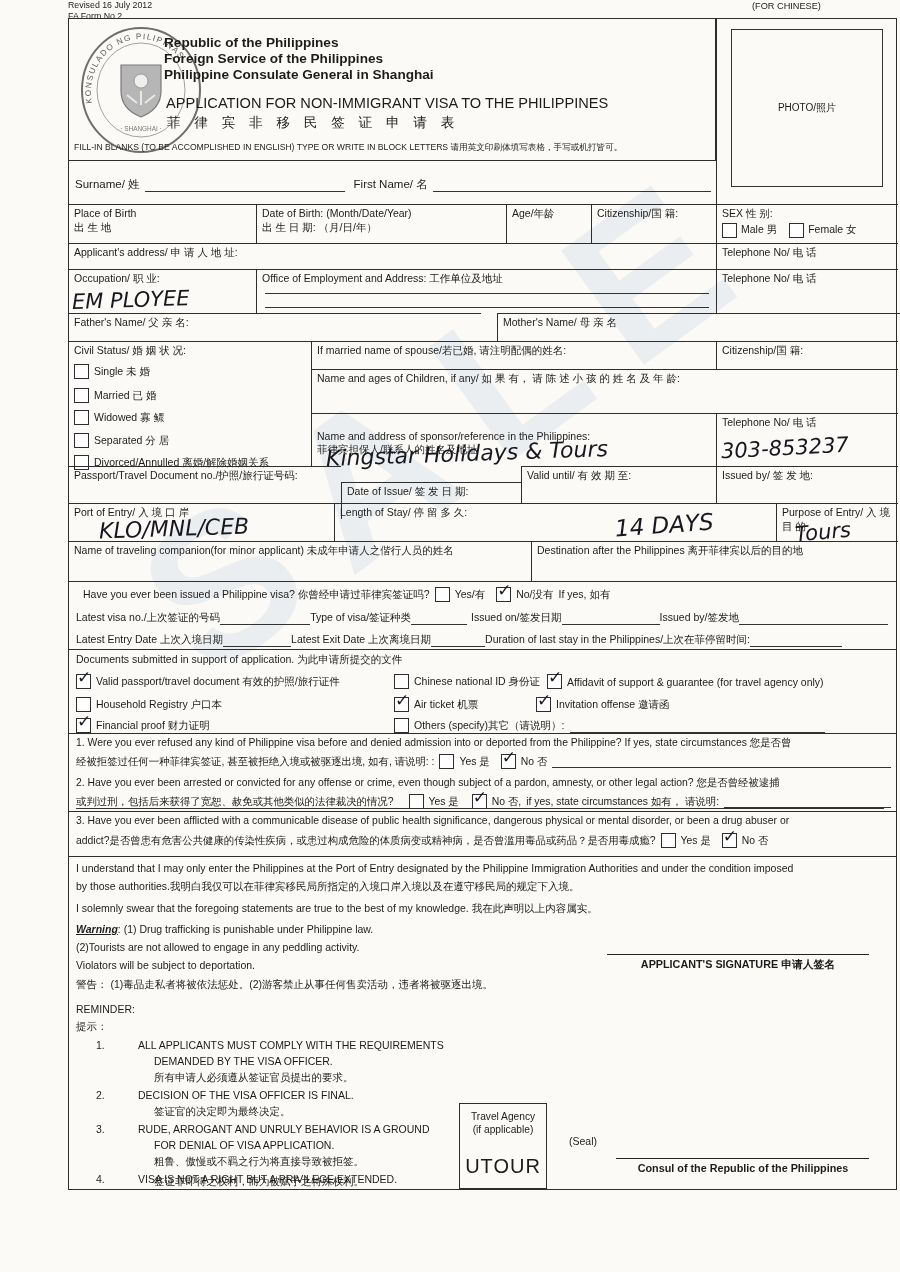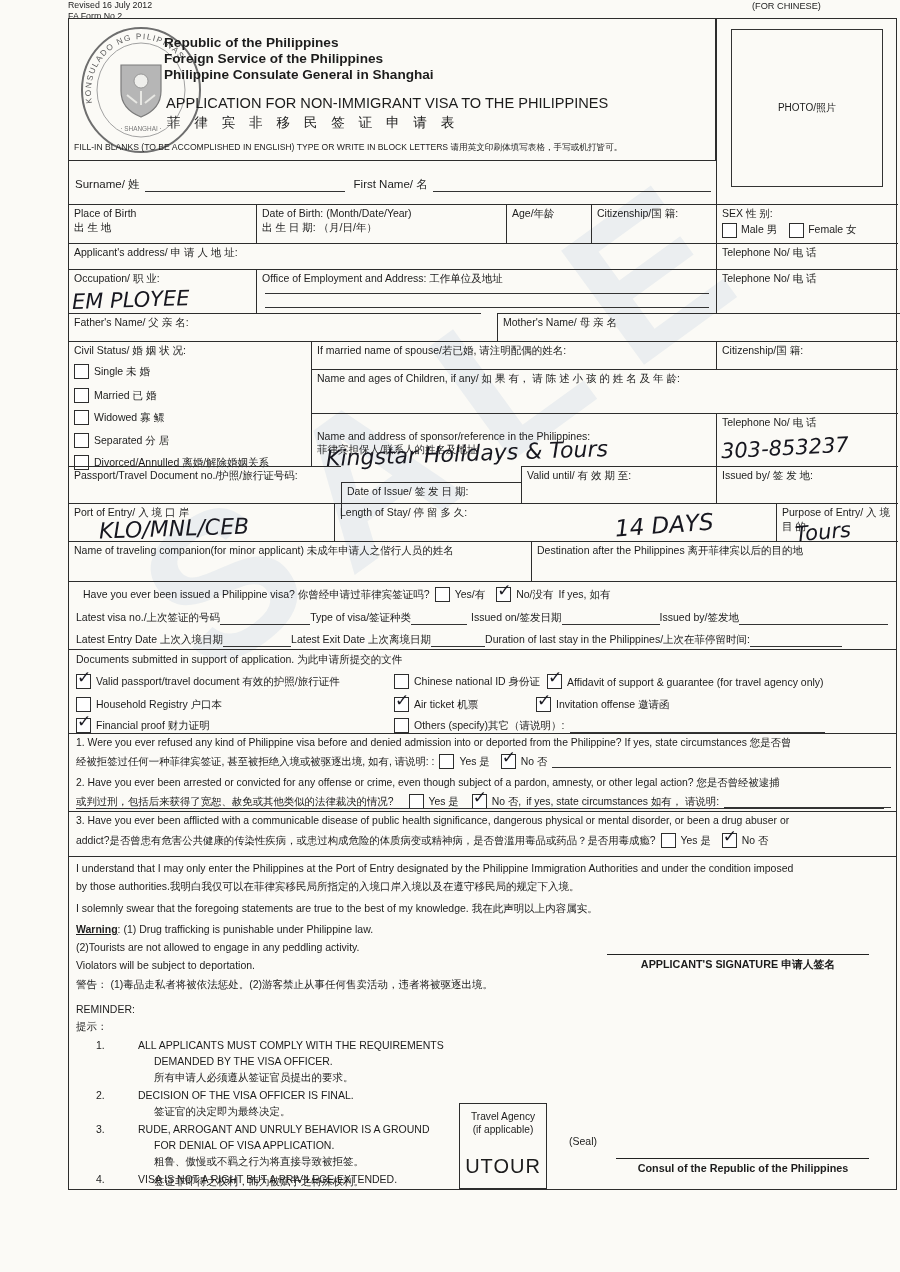--- a/index.html
+++ b/index.html
@@ -313,21 +313,21 @@
       </div>
     </div>
 
     <div class="abs bt" style="left:0;top:837px;width:827px;height:65px;">
       <div class="abs sm" style="left:7px;top:5px;width:815px;">I understand that I may only enter the Philippines at the Port of Entry designated by the Philippine Immigration Authorities and under the condition imposed</div>
       <div class="abs sm" style="left:7px;top:23px;width:815px;">by those authorities.我明白我仅可以在菲律宾移民局所指定的入境口岸入境以及在遵守移民局的规定下入境。</div>
       <div class="abs sm" style="left:7px;top:45px;width:815px;">I solemnly swear that the foregoing statements are true to the best of my knowledge. 我在此声明以上内容属实。</div>
     </div>
 
     <div class="abs" style="left:0;top:902px;width:827px;height:80px;">
-      <div class="abs sm" style="left:7px;top:2px;"><span class="bold" style="text-decoration:underline;">Warning</span><span>: (1) Drug trafficking is punishable under Philippine law.</span></div>
+      <div class="abs sm" style="left:7px;top:2px;"><span class="bold" style="text-decoration:underline;font-style:italic;">Warning</span><span>: (1) Drug trafficking is punishable under Philippine law.</span></div>
       <div class="abs sm" style="left:7px;top:20px;">(2)Tourists are not allowed to engage in any peddling activity.</div>
       <div class="abs sm" style="left:7px;top:38px;">Violators will be subject to deportation.</div>
       <div class="abs sm" style="left:7px;top:57px;">警告： (1)毒品走私者将被依法惩处。(2)游客禁止从事任何售卖活动，违者将被驱逐出境。</div>
       <div class="abs" style="left:538px;top:33px;width:262px;border-bottom:1.5px solid #222;"></div>
       <div class="abs bold" style="left:538px;top:37px;width:262px;text-align:center;font-size:10.8px;">APPLICANT'S SIGNATURE 申请人签名</div>
     </div>
 
     <div class="abs" style="left:0;top:982px;width:827px;height:190px;">
       <div class="abs sm" style="left:7px;top:2px;">REMINDER:</div>
       <div class="abs sm" style="left:7px;top:19px;">提示：</div>

